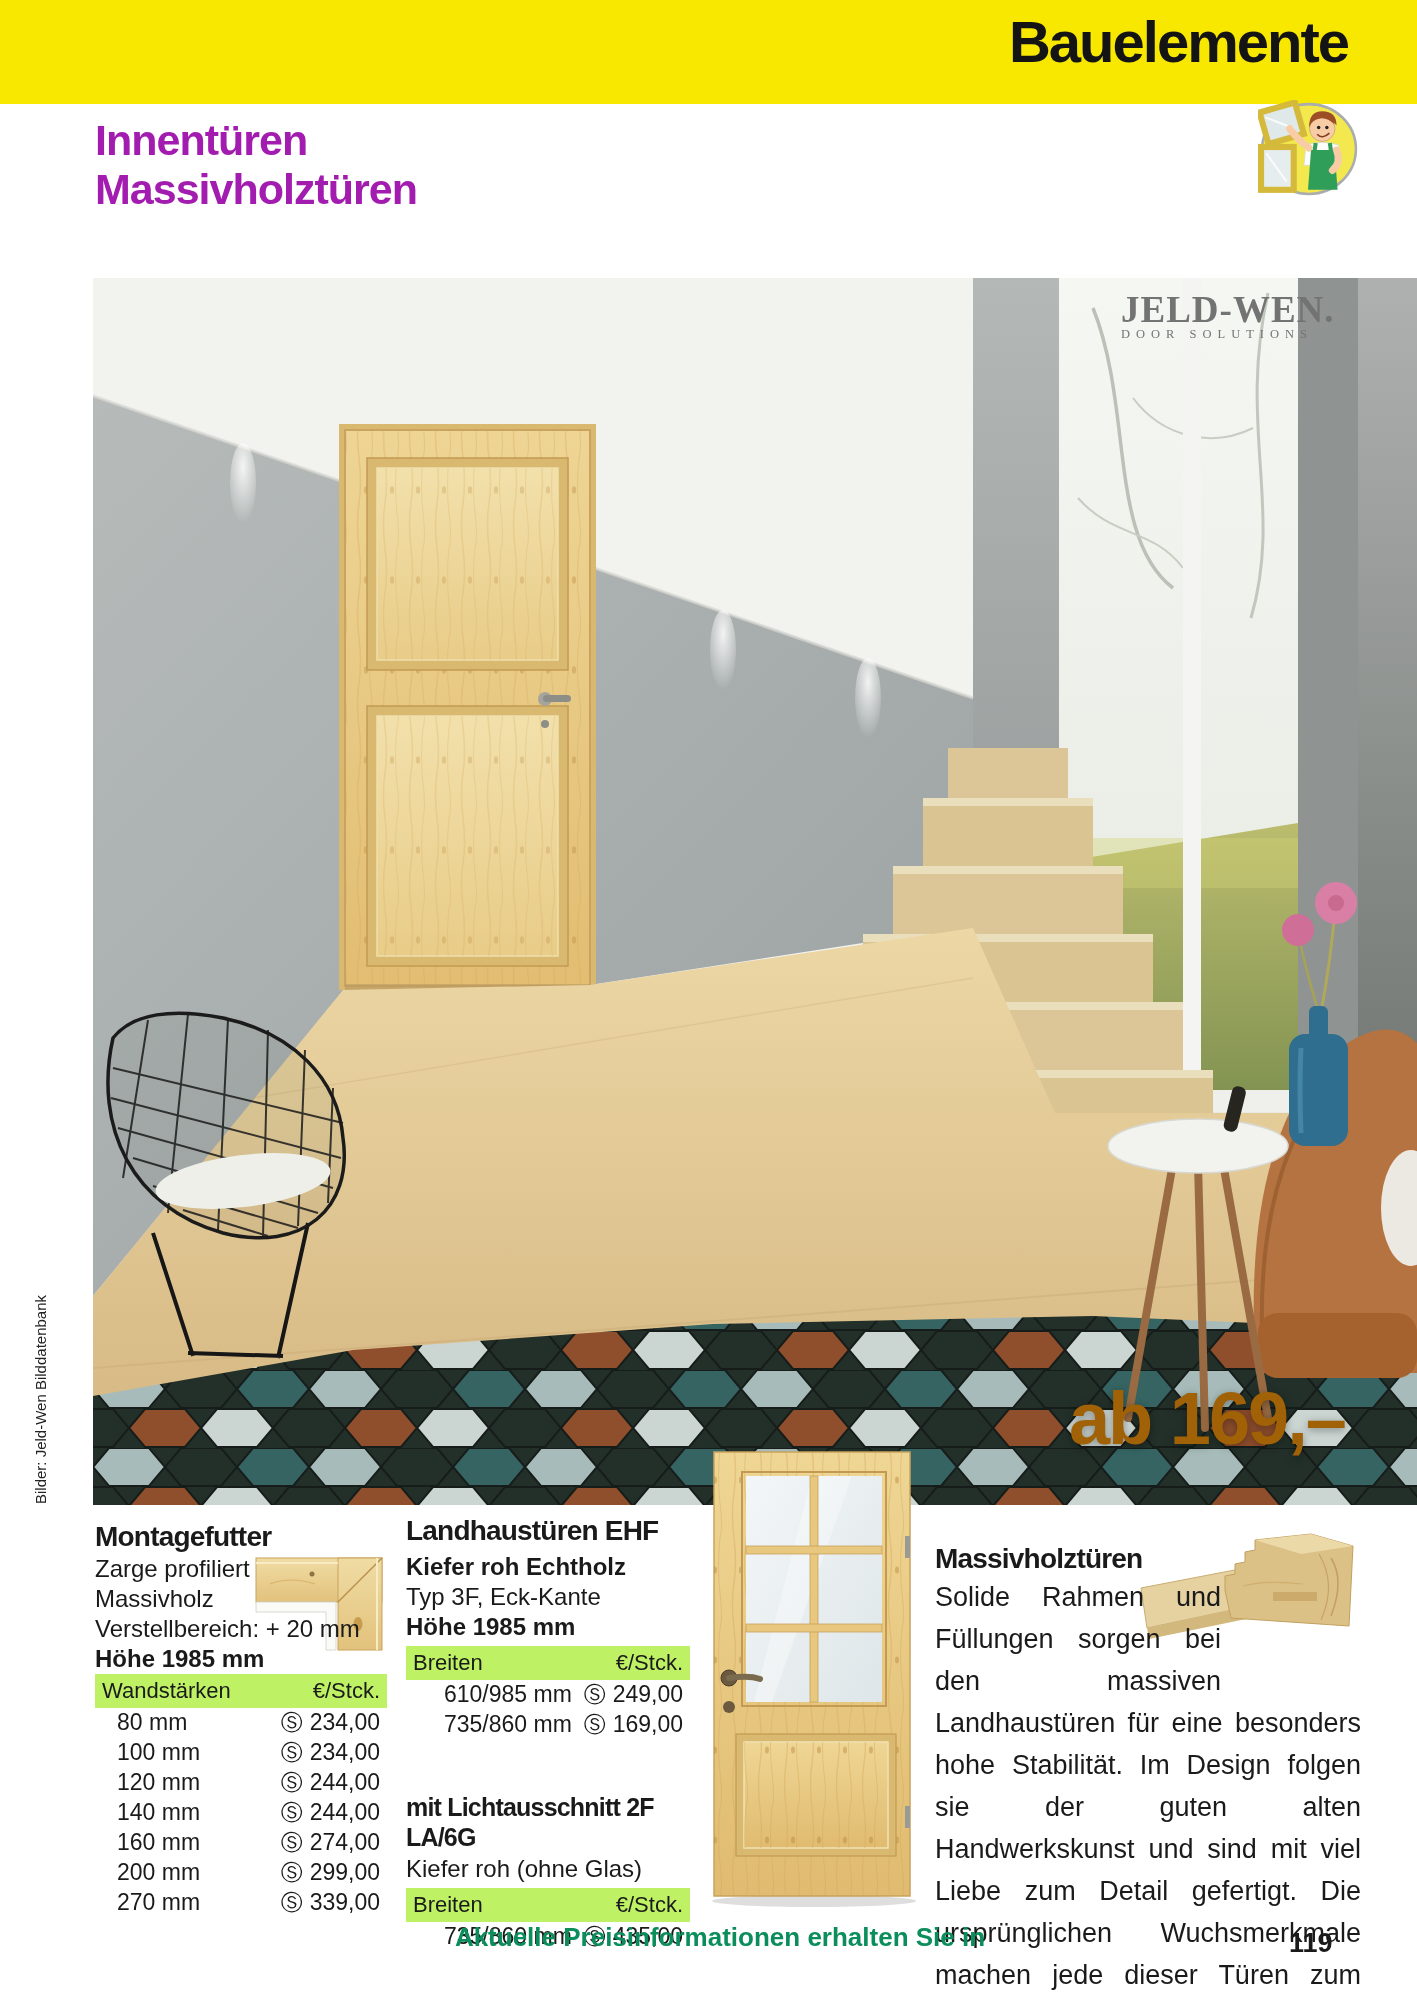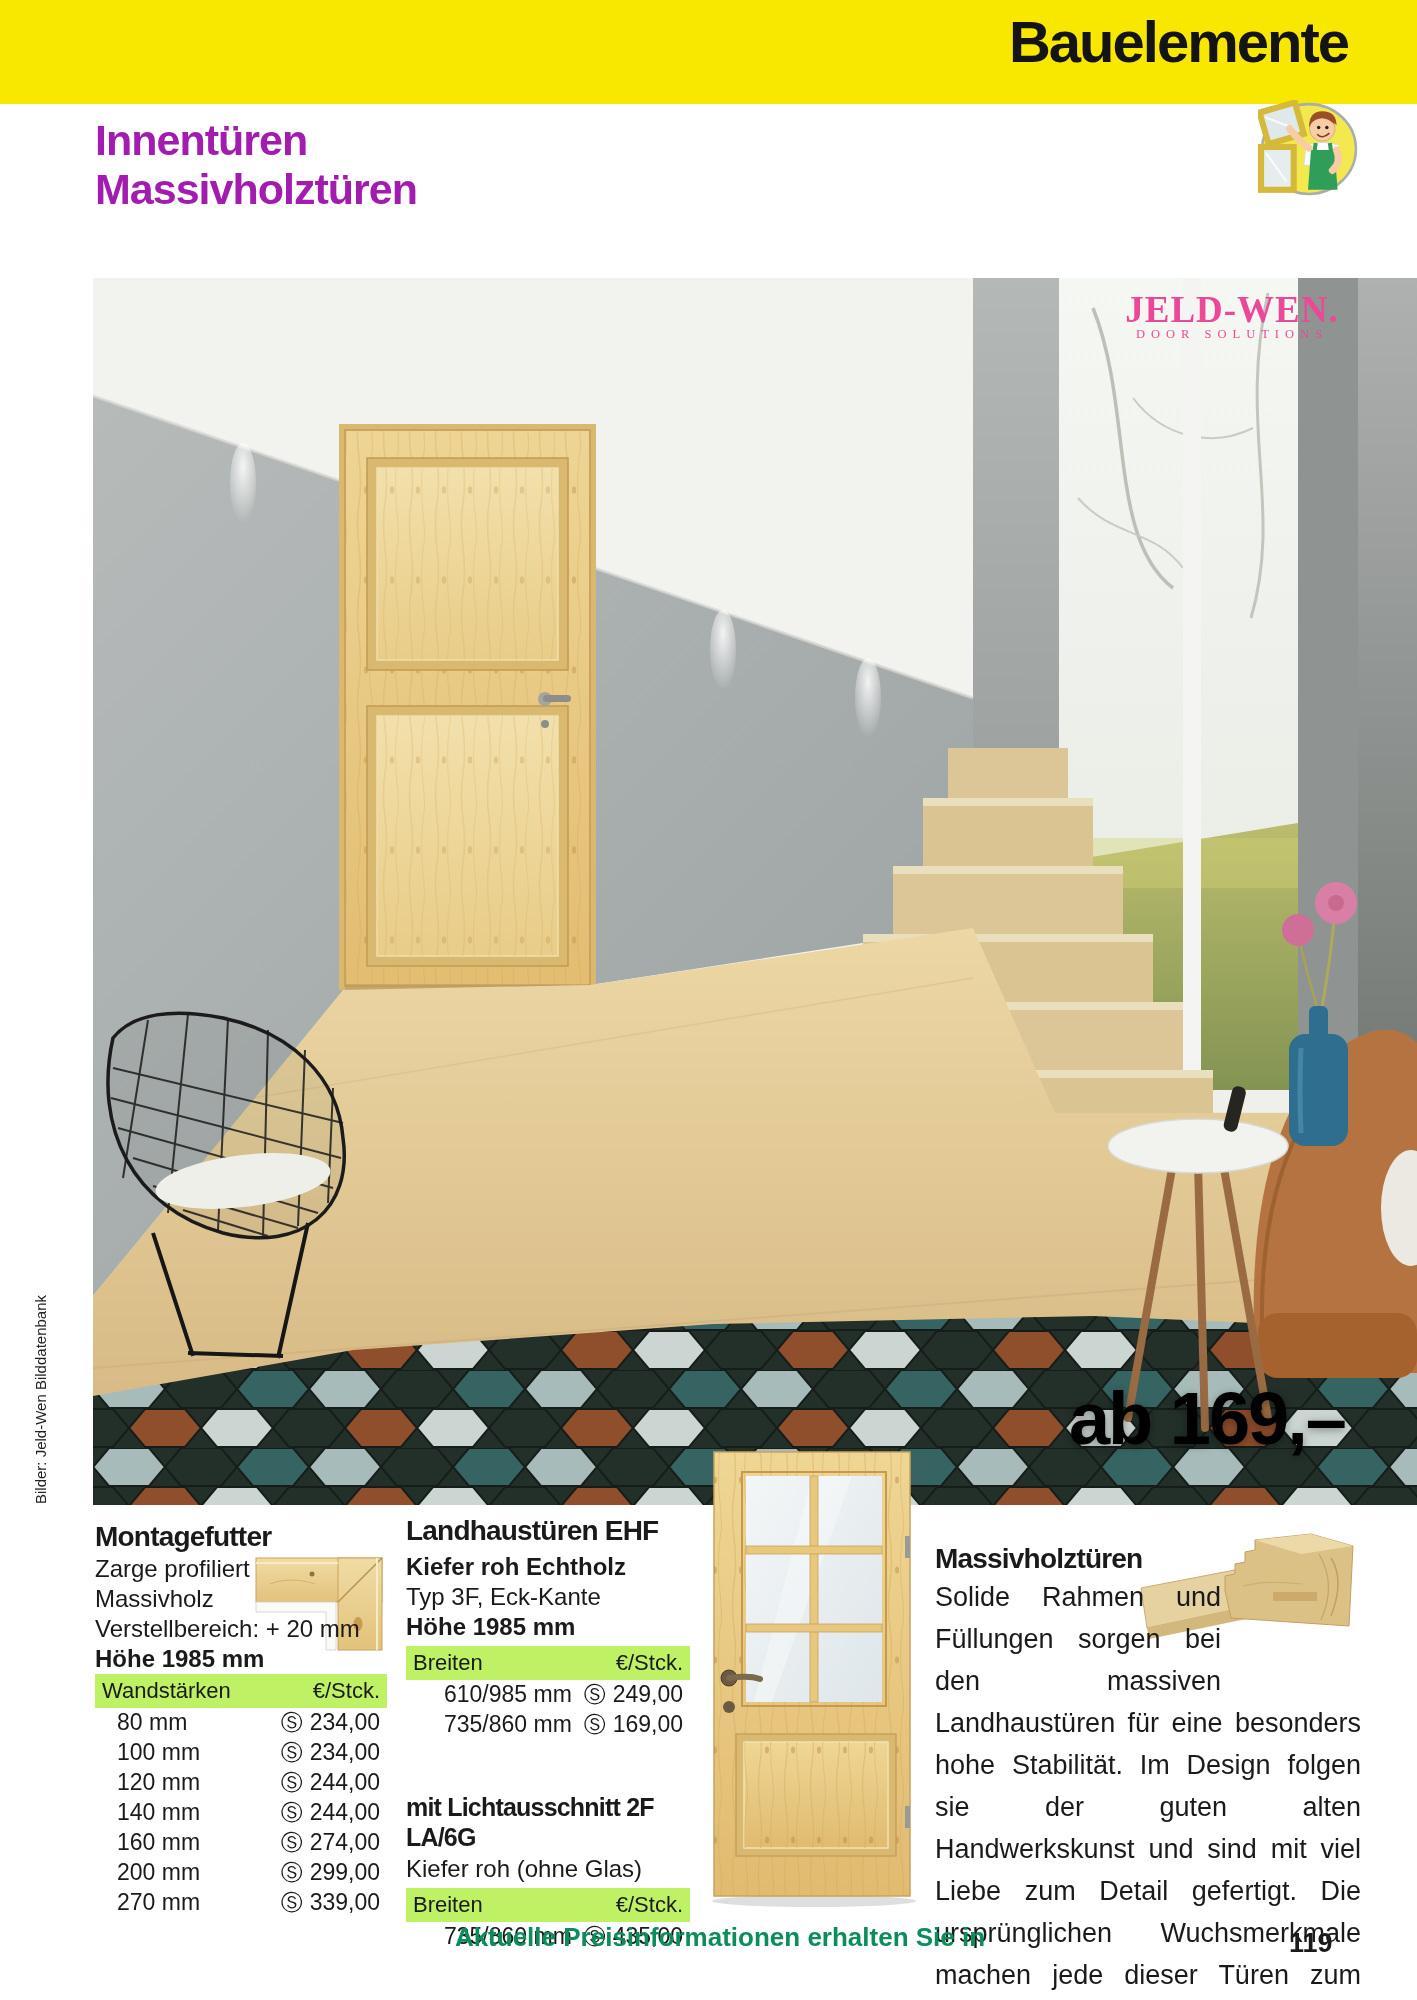--- a/index.html
+++ b/index.html
@@ -8,25 +8,25 @@
   
   .header-bar{position:absolute;left:0;top:0;width:1417px;height:104px;background:#F8E800;}
   .header-title{position:absolute;right:69px;top:8px;font-size:58px;font-weight:bold;
         letter-spacing:-2px;color:#141414;}
   .heading{position:absolute;left:95px;top:116px;font-size:43px;line-height:49px;
         font-weight:bold;color:#a21caf;letter-spacing:-1px;}
   .mascot{position:absolute;left:1258px;top:100px;width:102px;height:96px;}
   
   .photo{position:absolute;left:93px;top:278px;width:1324px;height:1227px;overflow:hidden;z-index:1;}
   .photo>svg{position:absolute;left:0;top:0;}
-  .logo{position:absolute;left:1028px;top:10px;width:222px;text-align:center;color:#ec4899;
+  .logo{position:absolute;left:1028px;top:10px;width:222px;color:#737373;
         font-family:"Liberation Serif",serif;z-index:3;}
   .logo-main{font-size:37px;font-weight:bold;letter-spacing:1px;white-space:nowrap;}
   .logo-sub{font-size:12.5px;letter-spacing:6px;margin-top:-4px;white-space:nowrap;}
-  .price-overlay{position:absolute;right:72px;top:1104px;text-align:right;color:#000000;z-index:3;}
+  .price-overlay{position:absolute;right:72px;top:1104px;text-align:right;color:#a16207;z-index:3;}
   .price-big{font-size:74px;font-weight:bold;letter-spacing:-2px;line-height:74px;
         text-shadow:0 2px 8px rgba(0,0,0,.35);}
   .price-cap{font-size:26px;font-weight:bold;margin-top:4px;text-shadow:0 1px 5px rgba(0,0,0,.4);}
   .credit{position:absolute;left:32px;top:1280px;width:22px;height:224px;font-size:15px;color:#222;
         writing-mode:vertical-rl;transform:rotate(180deg);white-space:nowrap;z-index:2;}
   
   .col{position:absolute;z-index:2;}
   .prod-title{font-size:28px;line-height:34px;font-weight:bold;letter-spacing:-0.8px;}
   .prod-title.small{font-size:25px;line-height:30px;}
   .prod-line{font-size:24px;line-height:30px;}

